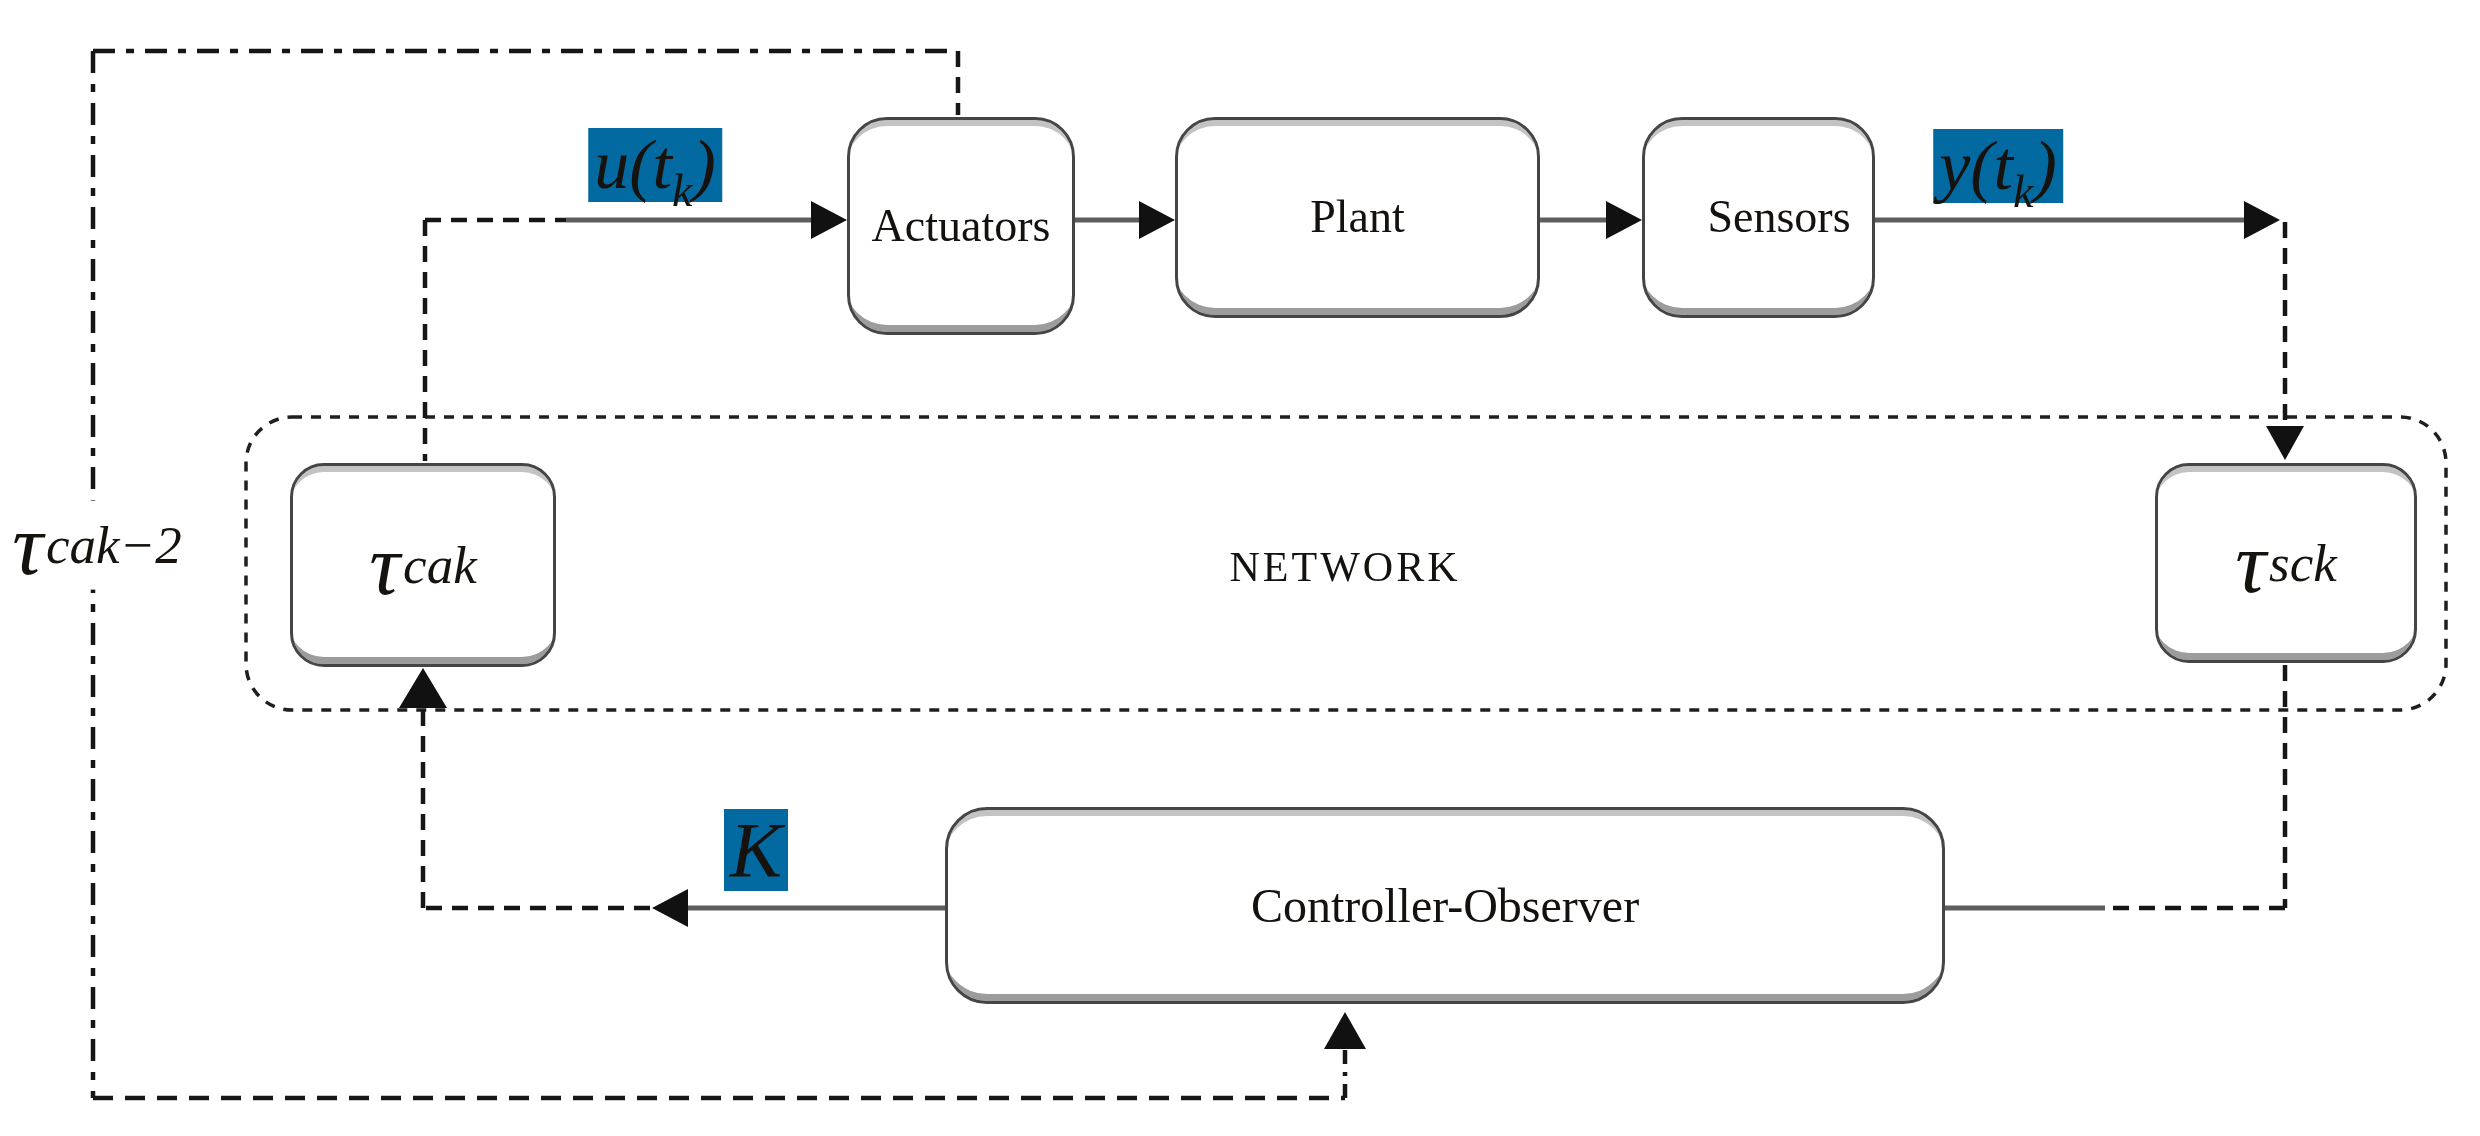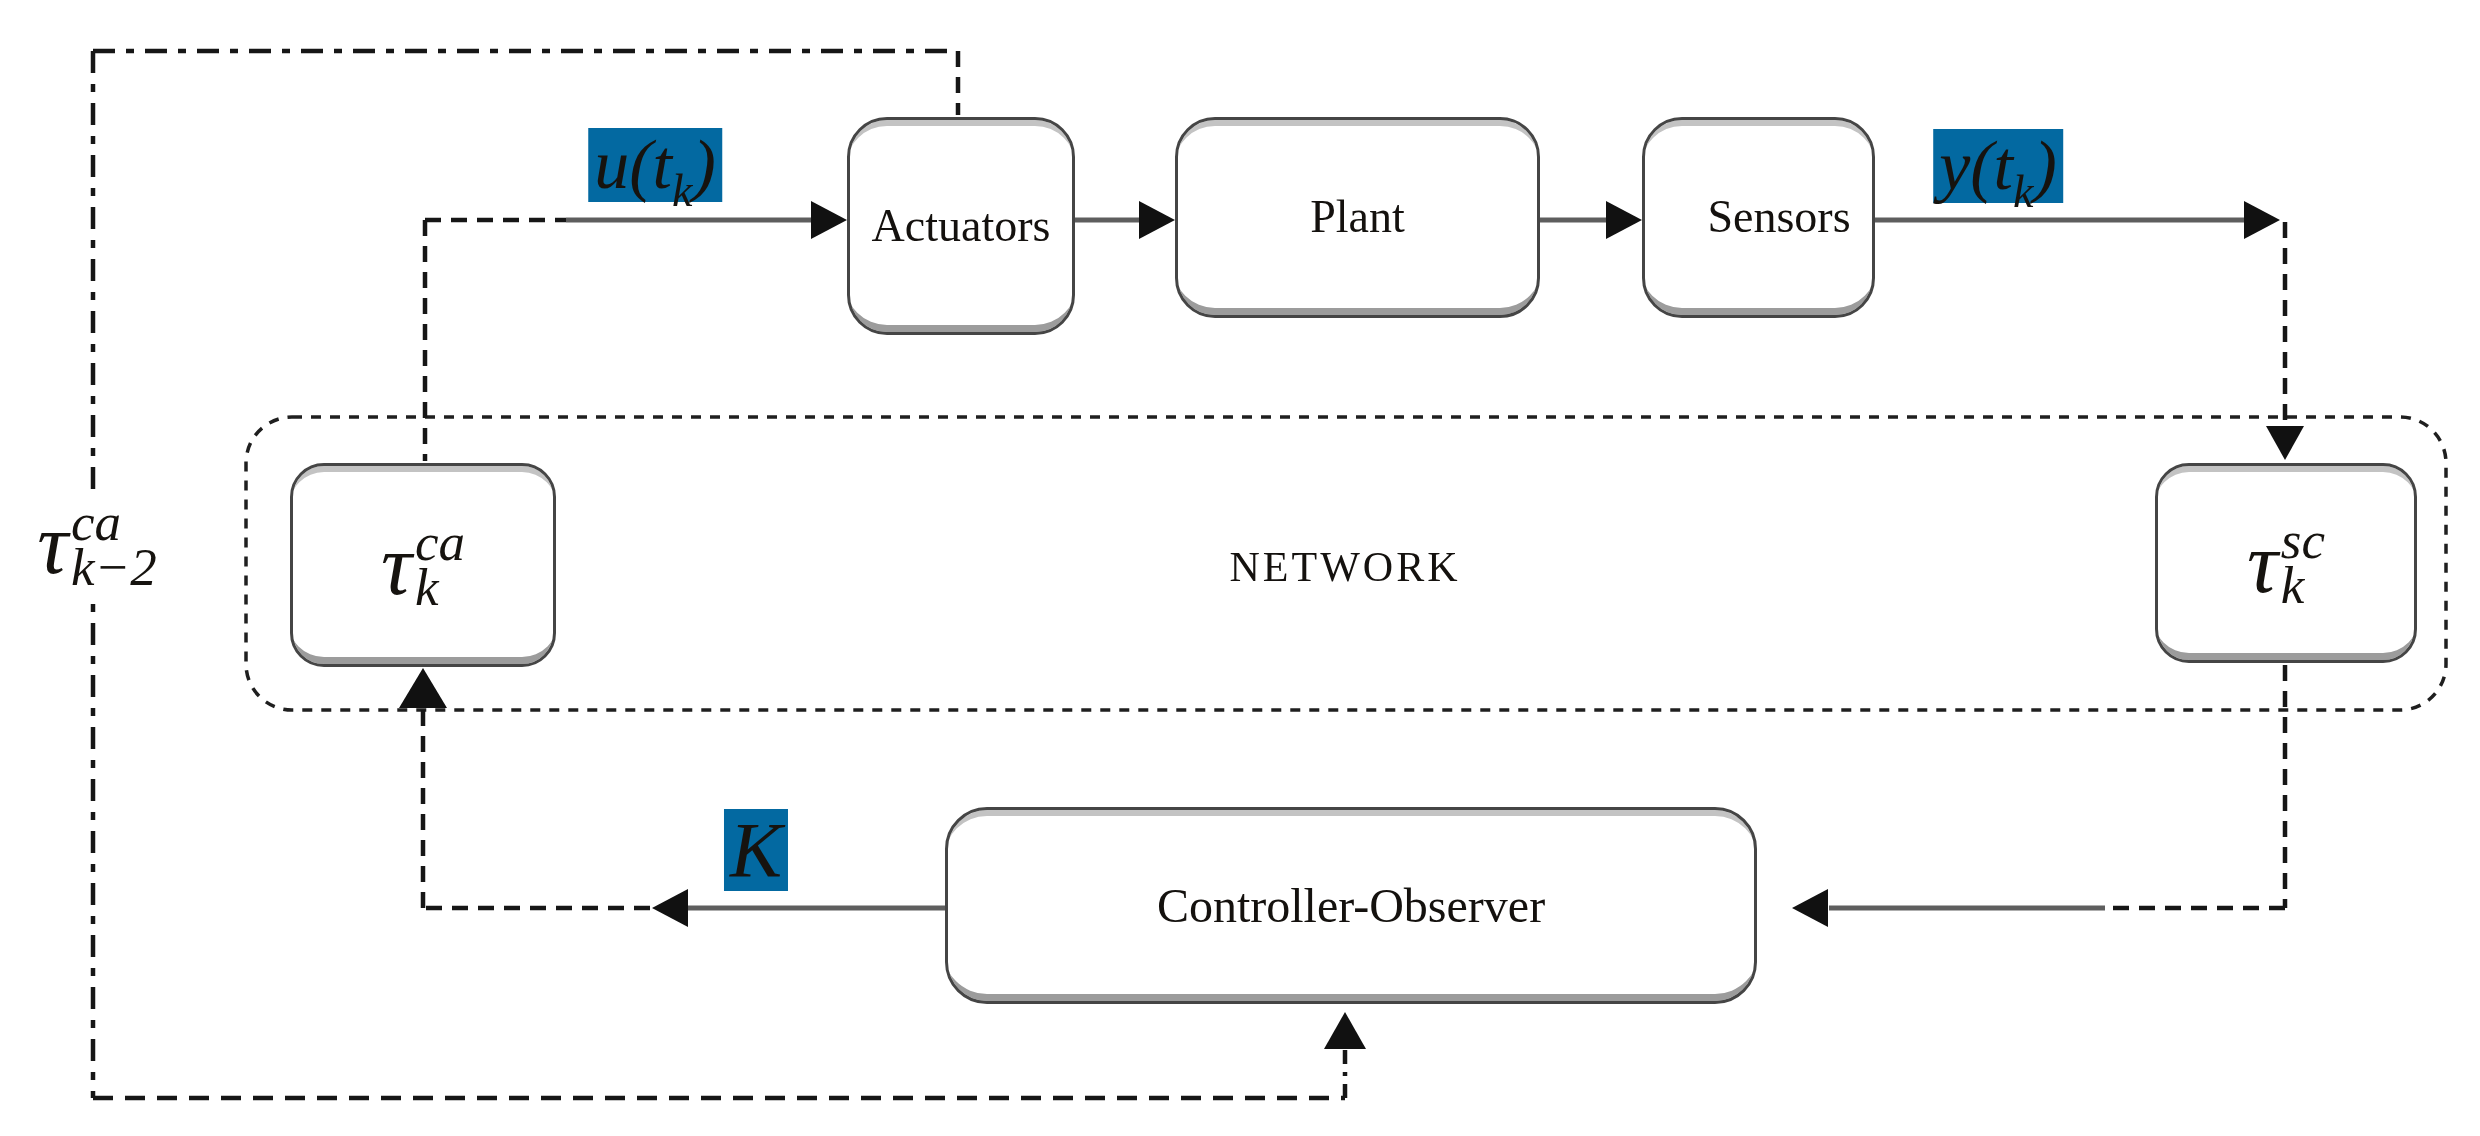--- a/index.html
+++ b/index.html
@@ -51,21 +51,21 @@
   }
   .mlabel sub{font-size:46px;line-height:0;vertical-align:-18px;}
   .k-label{font-size:78px;}
 
   .tau{
     display:flex;align-items:center;justify-content:center;
     font-style:italic;line-height:1;
   }
   .tau-base{font-size:86px;line-height:0.8;}
   .tau-scripts{
-    display:flex;flex-direction:column;
+    display:flex;
     font-size:53px;line-height:0.84;
     margin-left:3px;
   }
   .tau-float{
     position:absolute;
     transform:translate(-50%,-50%);
     background:#ffffff;
     padding:10px 4px;
   }
 </style>
@@ -142,21 +142,21 @@
   <div class="block" style="left:2155px;top:463px;width:262px;height:200px;border-radius:34px;">
     <span class="tau">
       <span class="tau-base">τ</span>
       <span class="tau-scripts">
         <span>sc</span>
         <span>k</span>
       </span>
     </span>
   </div>
 
-  <div class="block controller" style="left:945px;top:807px;width:812px;height:197px;border-radius:42px;gap:8px;">
+  <div class="block controller" style="left:945px;top:807px;width:1000px;height:197px;border-radius:42px;gap:8px;">
     <span class="blabel">Controller-Observer</span>
   </div>
 
   <div class="mlabel" style="left:655px;top:165px;">
     <span>u(t</span><sub>k</sub><span>)</span>
   </div>
 
   <div class="mlabel" style="left:1998px;top:166px;">
     <span>y(t</span><sub>k</sub><span>)</span>
   </div>

